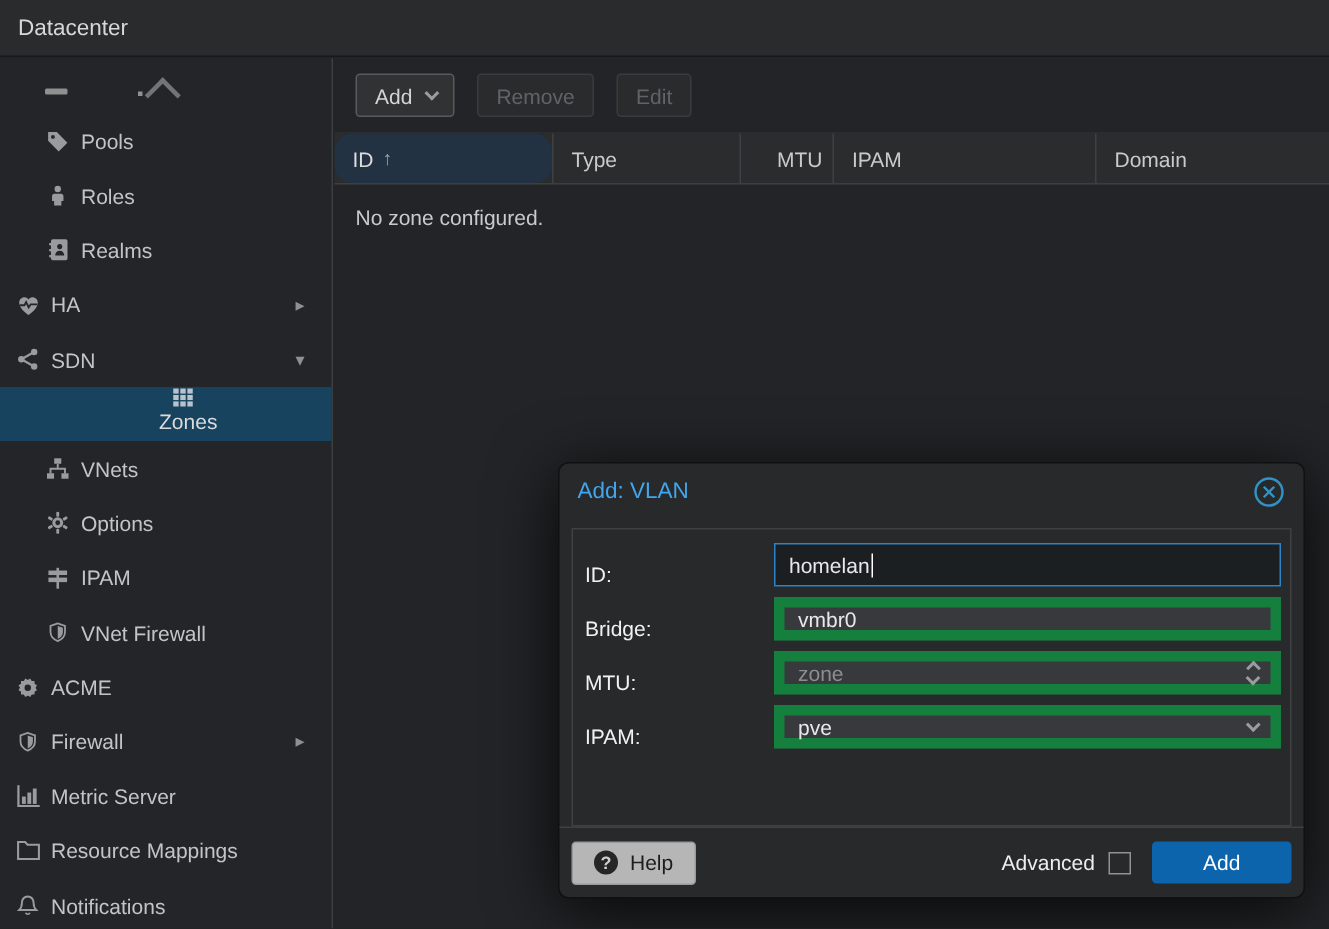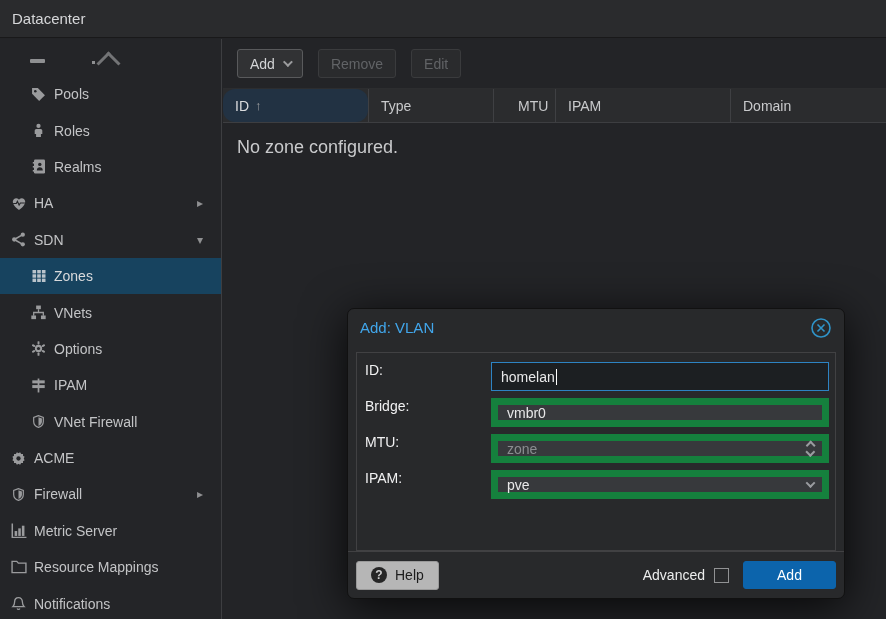--- a/index.html
+++ b/index.html
@@ -20,21 +20,21 @@
   .sidebar {
     position:absolute; left:0; top:39px; width:222px; height:580px;
     background:#242528; border-right:1px solid #3d3e41; overflow:hidden;
   }
   .srow {
     position:relative; height:36.4px; display:flex; align-items:center;
     font-size:14px; color:#c3c4c6; cursor:pointer;
   }
   .srow.lvl1 { padding-left:10px; }
   .srow.lvl2 { padding-left:30px; }
-  .srow.selected { background:#17435f; color:#d9dadc; }
+  .srow.selected { background:#17435f; color:#d9dadc;flex-direction:column; }
   .srow .icon { width:17px; height:15px; margin-right:7px; display:inline-flex; align-items:center; justify-content:center; flex:none; }
   .srow .icon svg { display:block; }
   .srow svg .ln { stroke:#9a9b9d; fill:none; }
   .srow svg .fl { fill:#9a9b9d; }
   .srow.selected svg .fl { fill:#b9c3cb; }
   .expand { position:absolute; right:18px; color:#8f9092; font-size:12px; }
   
   .clipped { position:relative; height:37px; }
   .clipped .dash { position:absolute; left:30px; top:20px; width:15px; height:4px; background:#8f9092; border-radius:1px; }
   .clipped .dot  { position:absolute; left:92px; top:22px; width:3px; height:3px; background:#8f9092; }
@@ -50,32 +50,32 @@
     font-family:inherit;
   }
   .btn.disabled { background:#2a2b2d; border-color:#3a3b3d; color:#616366; cursor:default; }
   .caret { width:7px; height:7px; border-right:2px solid #9b9c9e; border-bottom:2px solid #9b9c9e; transform:rotate(45deg) translateY(-2px); }
   .grid-header { display:flex; height:34px; background:#2b2c2e; border-bottom:1px solid #3d3e41; font-size:14px; color:#c9cacc; }
   .gcell { display:flex; align-items:center; padding-left:12px; border-left:1px solid #3f4043; height:100%; }
   .gcell:first-child { border-left:none; }
   .gcell.sorted { background:#223243; color:#dadbdd; }
   .sort-arrow { margin-left:6px; color:#9fა0a2; color:#9fa0a2; font-size:13px; }
   .c-id{width:145px;border-radius:12px;} .c-type{width:125px;} .c-mtu{width:62px;padding-left:24px;} .c-ipam{width:175px;} .c-domain{flex:1;}
-  .empty-text { font-size:18px; color:#c9cacc; padding:14px 0 0 14px; }
+  .empty-text { font-size:14px; color:#c9cacc; padding:14px 0 0 14px; }
   
   .dialog {
-    position:absolute; left:347px; top:308px; width:498px; height:291px;
+    position:absolute; left:372px; top:308px; width:498px; height:291px;
     background:#28292b; border:1px solid #111; border-radius:7px;
     box-shadow:0 8px 45px rgba(0,0,0,.8); z-index:10;
   }
   .dlg-header { height:37px; display:flex; align-items:center; padding:0 12px; }
   .dlg-title { color:#41a6eb; font-size:15px; font-weight:500; flex:1; }
   .dlg-close { width:22px; height:22px; cursor:pointer; flex:none; }
   .dlg-body { margin:6px 8px 0 8px; border:1px solid #414143; padding:9px 6px 2px 8px; height:199px; }
-  .frow { display:flex; align-items:flex-start; height:29px; margin-bottom:7px; }
+  .frow { display:flex; align-items:flex-end; height:29px; margin-bottom:7px; }
   .flabel { width:126px; font-size:14px; color:#f1f1f2; flex:none; }
   .field {
     flex:1; height:29px; background:#37393c; border:7px solid #15803d;
     display:flex; align-items:center; padding:0 9px; font-size:14px; color:#e8e8e9;
     position:relative;
   }
   .field.focused { background:#1c1f22; border:1px solid #2d83c3; }
   .field .ph { color:#8b8d90; }
   .tcursor { display:inline-block; width:1px; height:16px; background:#fff; margin-left:1px; }
   .trigger { position:absolute; right:0; top:0; bottom:0; width:24px; display:flex; flex-direction:column; align-items:center; justify-content:center; gap:2px; }

